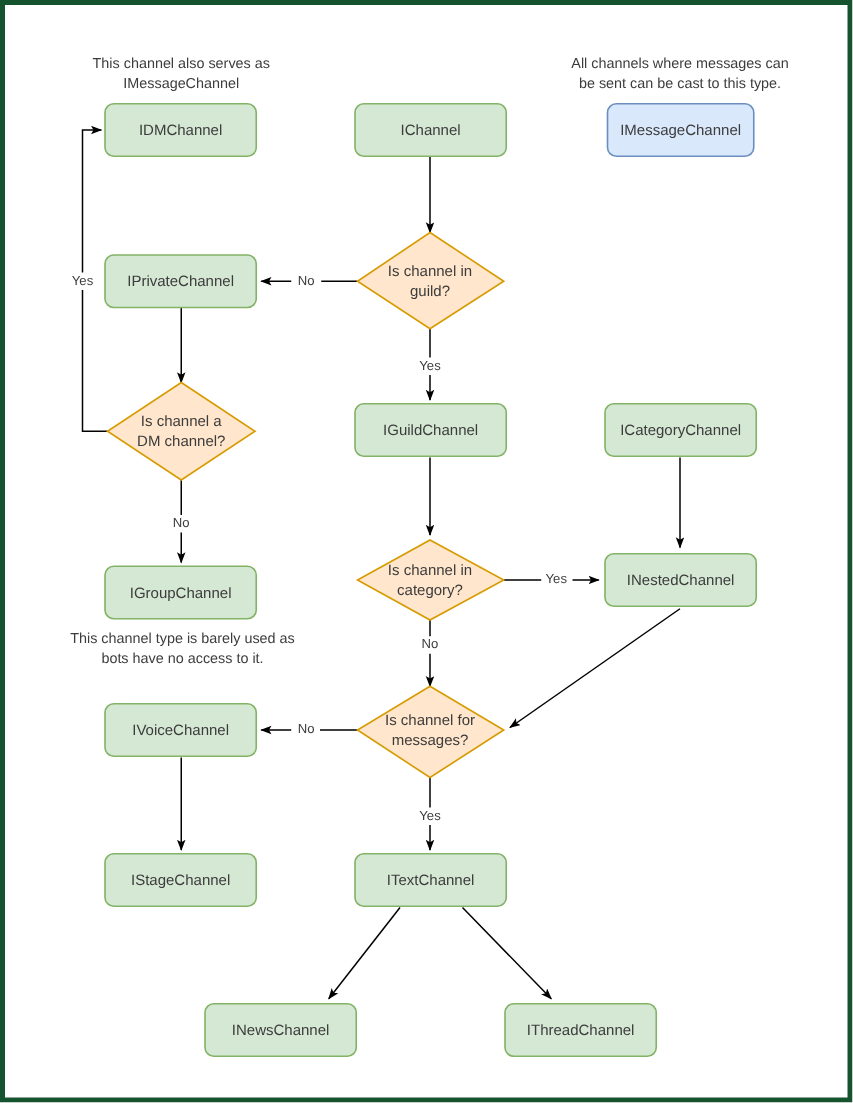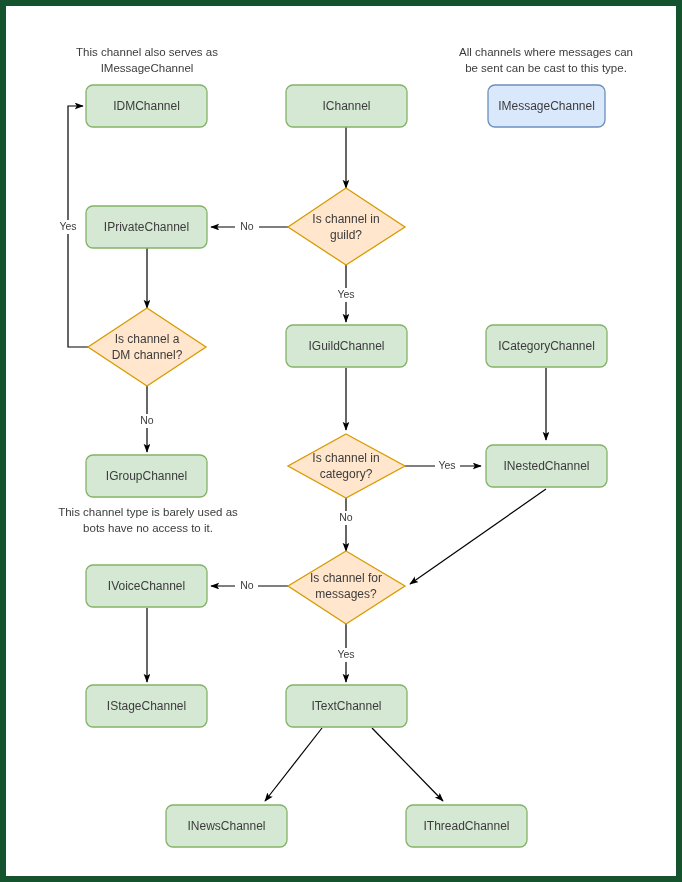--- a/index.html
+++ b/index.html
@@ -9,21 +9,21 @@
   }
   body {
     font-family: "Liberation Sans", sans-serif;
   }
   #page {
     position: relative;
     width: 682px;
     height: 882px;
     background: #ffffff;
     box-sizing: border-box;
-    border: 6px solid #14532d;
+    border: 4px solid #14532d;
     overflow: hidden;
   }
   svg#flow {
     position: absolute;
     top: 0;
     left: 0;
     width: 682px;
     height: 882px;
     display: block;
   }

